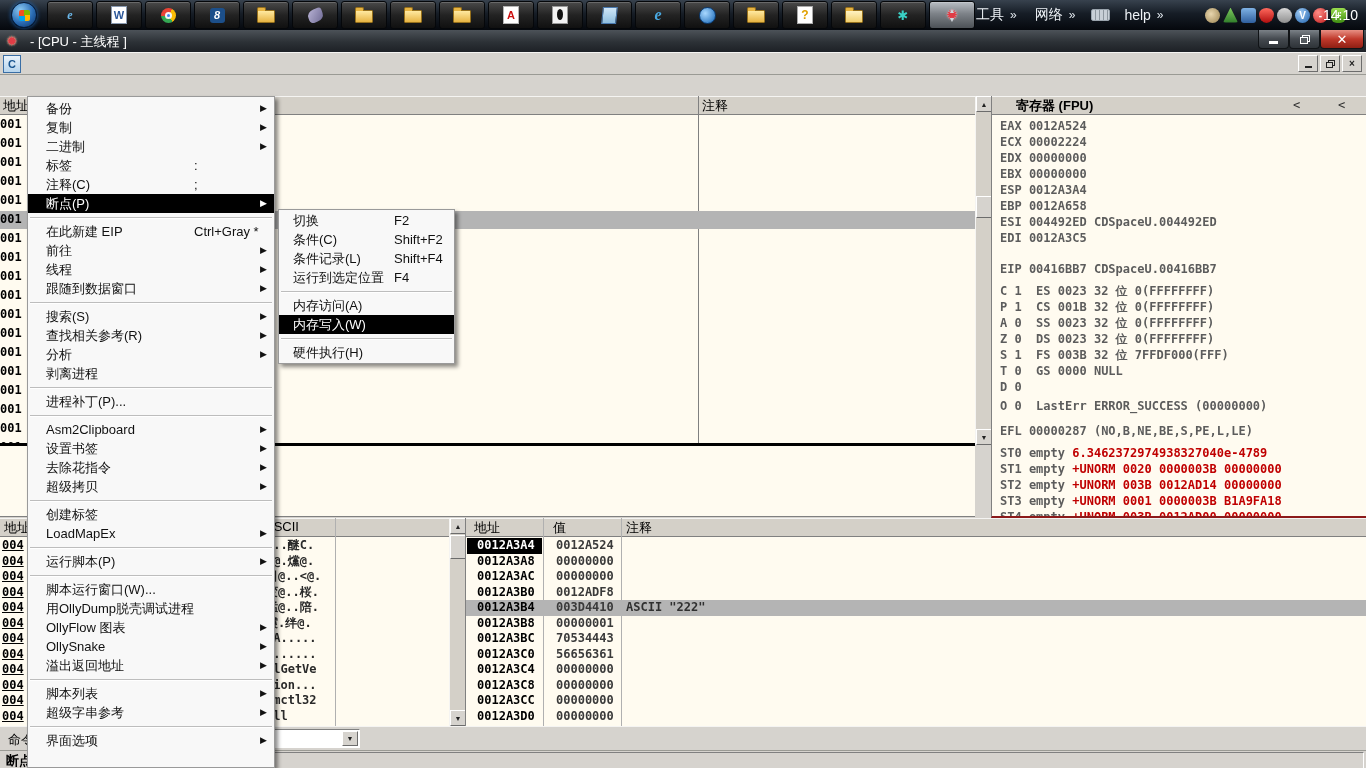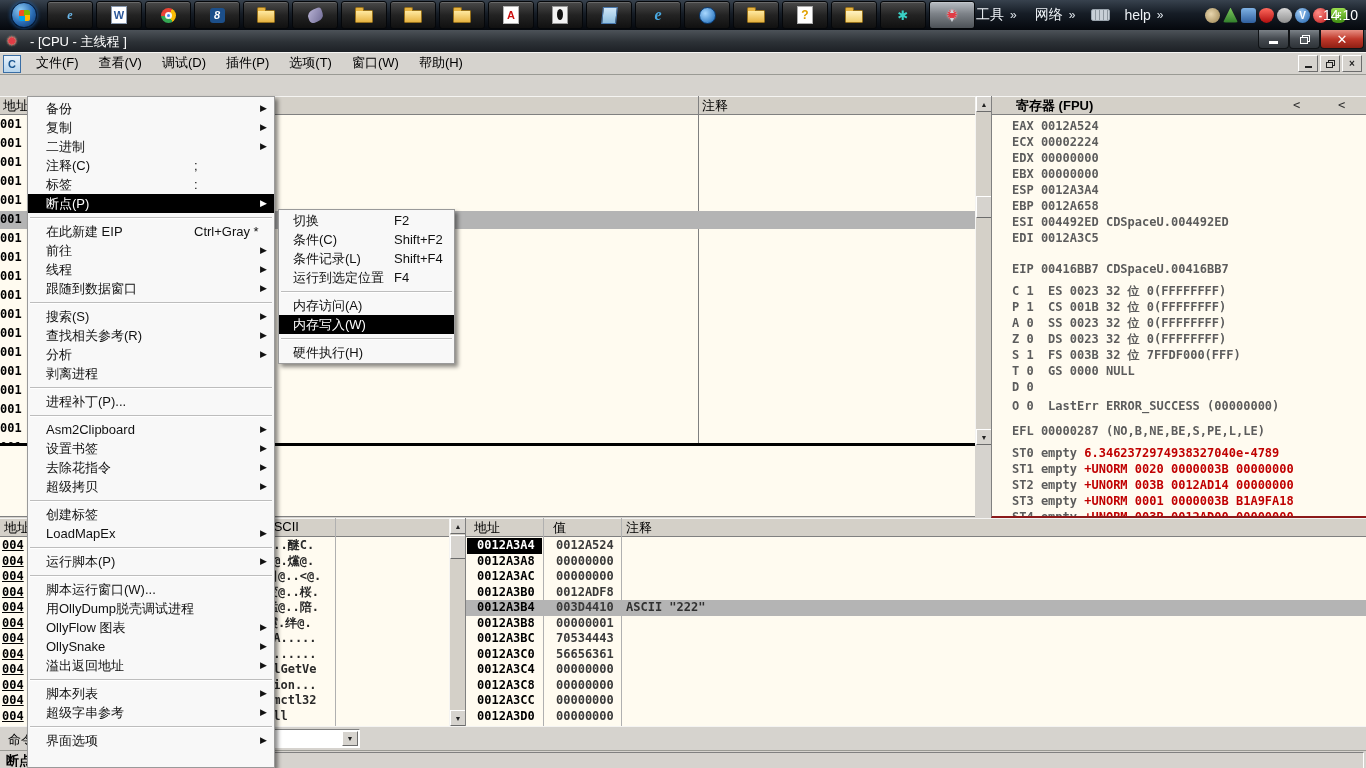--- a/index.html
+++ b/index.html
@@ -131,21 +131,21 @@
   
   .sb{position:absolute;background:#d4d0c8;border-left:1px solid #f5f4f2;box-sizing:border-box;}
   .sb-btn{position:absolute;left:0;width:16px;height:16px;background:#d6d3ce;border:1px solid;
           border-color:#fff #6c6c6c #6c6c6c #fff;display:flex;align-items:center;justify-content:center;
           font-size:7px;color:#222;box-sizing:border-box;}
   .sb-thumb{position:absolute;left:0;width:16px;background:#d6d3ce;border:1px solid;
             border-color:#fff #6c6c6c #6c6c6c #fff;box-sizing:border-box;}
 
   #registers{left:991px;top:96px;width:375px;height:422px;overflow:hidden;border-left:1px solid #808080;
              border-bottom:2px solid #8c1a1a;box-sizing:border-box;}
-  #reg-body{position:absolute;left:20px;top:22px;right:0;font-size:12px;line-height:16px;color:#5c5c5c;}
+  #reg-body{position:absolute;left:8px;top:22px;right:0;font-size:12px;line-height:16px;color:#5c5c5c;}
   .reg-line{height:16px;}
   .reg-red{color:#c00000;}
   .reg-chev{position:absolute;top:2px;font-size:12px;color:#303030;font-family:"DejaVu Sans Mono",monospace;}
   #reg-title{left:24px;font-weight:bold;}
 
   #dump{left:0;top:518px;width:449px;height:208px;overflow:hidden;}
   #dump-colline{position:absolute;left:335px;top:0;bottom:0;width:1px;background:#b0b0b0;}
   #dump-ascii{position:absolute;left:266px;top:20px;font-size:12px;line-height:15.5px;color:#2a2a2a;}
   #dump-addrs{position:absolute;left:2px;top:20px;font-size:12px;line-height:15.5px;color:#000;text-decoration:underline;}
 
@@ -295,29 +295,20 @@
           <span class="g-restore"></span>
         </div>
       <div class="cap close">
           <span>✕</span>
         </div>
     </div>
   </div>
 
   <div id="menubar">
     <div id="mdi-icon">C</div>
-    <div id="menu-items">
-        <div class="menu-item">文件(F)</div>
-        <div class="menu-item">查看(V)</div>
-        <div class="menu-item">调试(D)</div>
-        <div class="menu-item">插件(P)</div>
-        <div class="menu-item">选项(T)</div>
-        <div class="menu-item">窗口(W)</div>
-        <div class="menu-item">帮助(H)</div>
-      </div>
     <div id="mdi-btns">
       <div class="mdi-btn">
           <span class="gm-min"></span>
         </div>
       <div class="mdi-btn">
           <span class="gm-restore"></span>
         </div>
       <div class="mdi-btn">×</div>
     </div>
   </div>
@@ -427,22 +418,22 @@
 
   <div id="statusbar">
     <span id="status-left">断点</span>
     <div id="status-panel"></div>
   </div>
 
   <div id="ctx-menu" class="popup">
       <div class="pm-item"><span>备份</span><span class="pm-arrow">▶</span></div>
       <div class="pm-item"><span>复制</span><span class="pm-arrow">▶</span></div>
       <div class="pm-item"><span>二进制</span><span class="pm-arrow">▶</span></div>
+      <div class="pm-item"><span>标签</span><span class="pm-short">:</span></div>
       <div class="pm-item"><span>注释(C)</span><span class="pm-short">;</span></div>
-      <div class="pm-item"><span>标签</span><span class="pm-short">:</span></div>
       <div class="pm-item hl"><span>断点(P)</span><span class="pm-arrow">▶</span></div>
       <div class="pm-sep"></div>
       <div class="pm-item"><span>在此新建 EIP</span><span class="pm-short">Ctrl+Gray *</span></div>
       <div class="pm-item"><span>前往</span><span class="pm-arrow">▶</span></div>
       <div class="pm-item"><span>线程</span><span class="pm-arrow">▶</span></div>
       <div class="pm-item"><span>跟随到数据窗口</span><span class="pm-arrow">▶</span></div>
       <div class="pm-sep"></div>
       <div class="pm-item"><span>搜索(S)</span><span class="pm-arrow">▶</span></div>
       <div class="pm-item"><span>查找相关参考(R)</span><span class="pm-arrow">▶</span></div>
       <div class="pm-item"><span>分析</span><span class="pm-arrow">▶</span></div>

